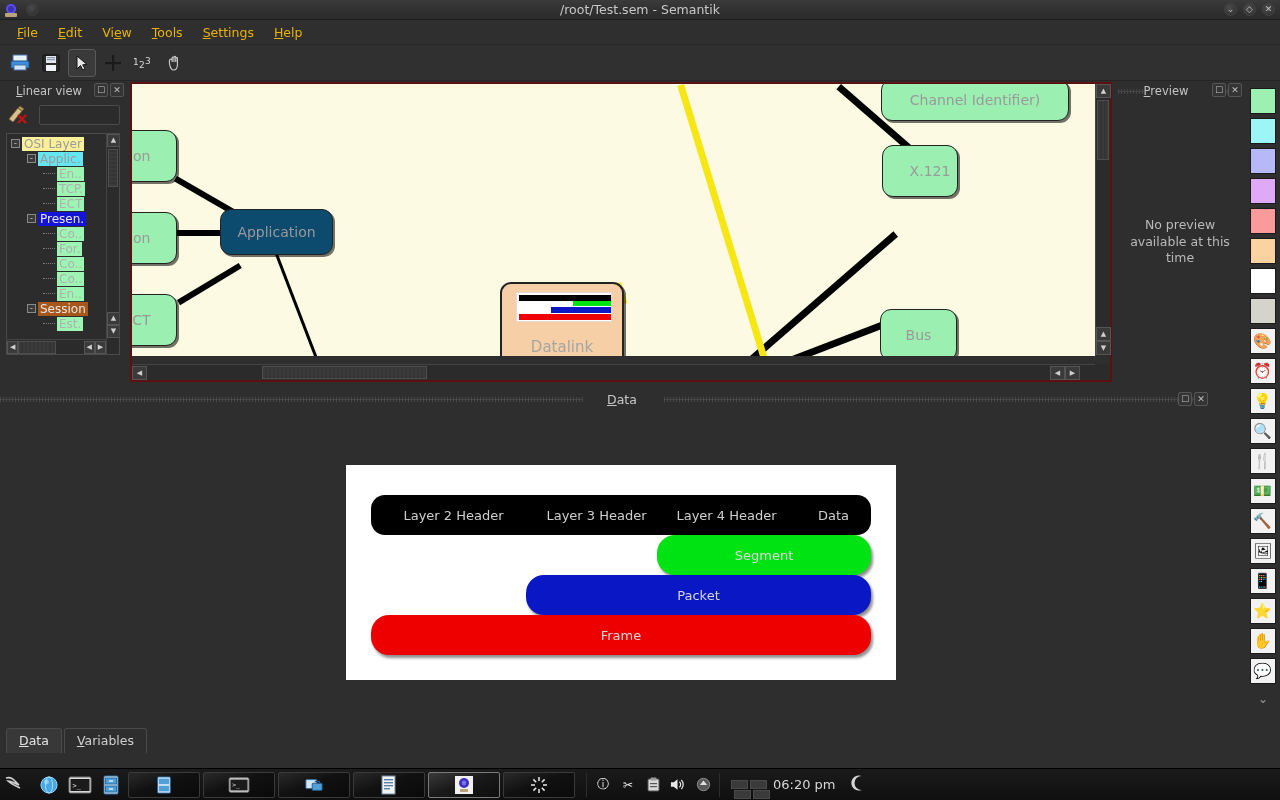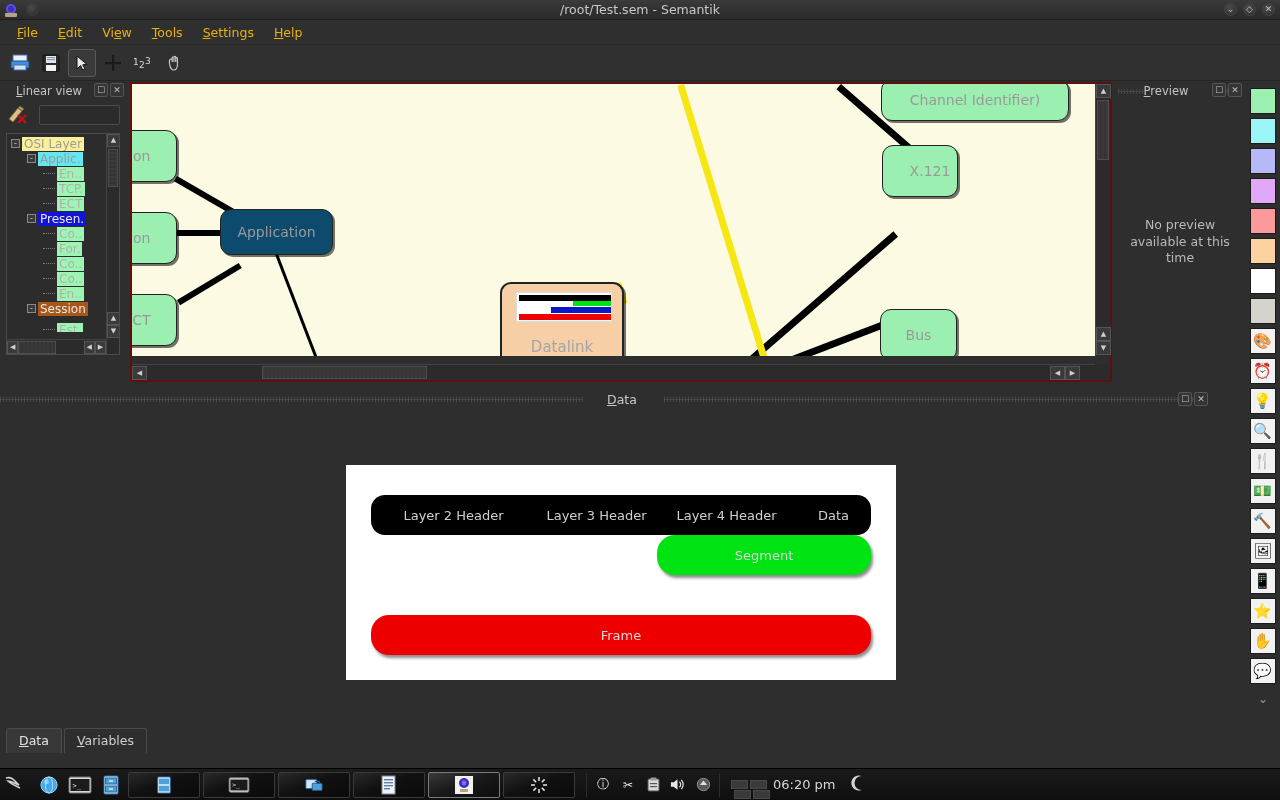--- a/index.html
+++ b/index.html
@@ -427,21 +427,21 @@
             <span class="tlabel" style="background: rgb(157, 245, 180); color: rgb(176, 176, 176);">Co..</span>
           </div>
           <div class="tnode" style="padding-left: 36px;">
             <span class="tdots"></span>
             <span class="tlabel" style="background: rgb(157, 245, 180); color: rgb(176, 176, 176);">En..</span>
           </div>
           <div class="tnode" style="padding-left: 20px;">
             <span class="texp">-</span>
             <span class="tlabel" style="background: rgb(168, 87, 26); color: rgb(232, 232, 232);">Session</span>
           </div>
-          <div class="tnode" style="padding-left: 36px; margin-top: 6px;">
+          <div class="tnode" style="padding-left: 36px;">
             <span class="tdots"></span>
             <span class="tlabel" style="background: rgb(157, 245, 180); color: rgb(176, 176, 176);">Est.</span>
           </div>
           <div class="tnode" style="padding-left: 36px;">
             <span class="tlabel" style="background: rgb(157, 245, 180); color: rgb(176, 176, 176);">Mai.</span>
           </div>
         </div>
       <div class="tree-vscroll">
         <div class="sb-arrow">▲</div>
         <div class="sb-thumb-v"></div>
@@ -570,20 +570,21 @@
   <div class="data-panel">
     <div class="diagram" id="diagram">
       <div class="hdrgrp" id="hdrgrp">
           <div class="hdrseg r1" style="left: 0px; width: 155px;">Layer 2 Header</div>
           <div class="hdrseg" style="left: 155px; width: 131px;">Layer 3 Header</div>
           <div class="hdrseg" style="left: 286px; width: 129px;">Layer 4 Header</div>
           <div class="hdrseg rl" style="left: 415px; width: 85px;">Data</div>
         </div>
 
     <div class="bar" style="left: 311px; top: 70px; width: 214px; height: 40px; background: rgb(0, 227, 18); border-radius: 18px;">Segment</div>
+        <div class="bar" style="left: 180px; top: 110px; width: 345px; height: 40px; background: rgb(10, 23, 196); border-radius: 18px;">Packet</div>
         <div class="bar" style="left: 25px; top: 150px; width: 500px; height: 40px; background: rgb(239, 0, 0); border-radius: 18px;">Frame</div>
       </div>
   </div>
 
   <div class="tabbar">
     <div class="tab active"><u>D</u><span>ata</span></div>
     <div class="tab"><u>V</u><span>ariables</span></div>
   </div>
 
   <div class="taskbar">

